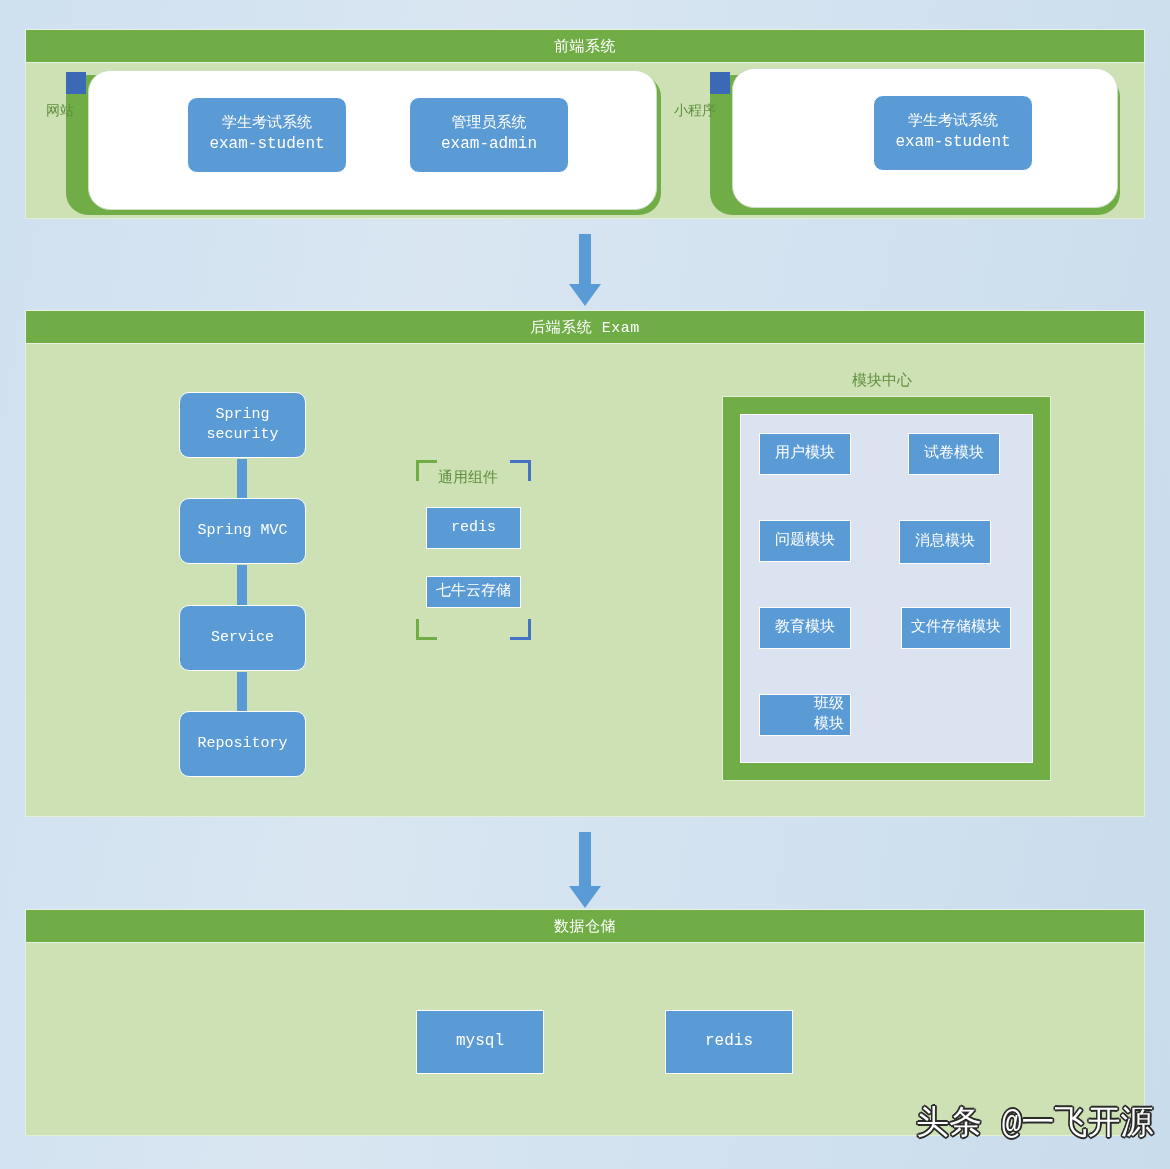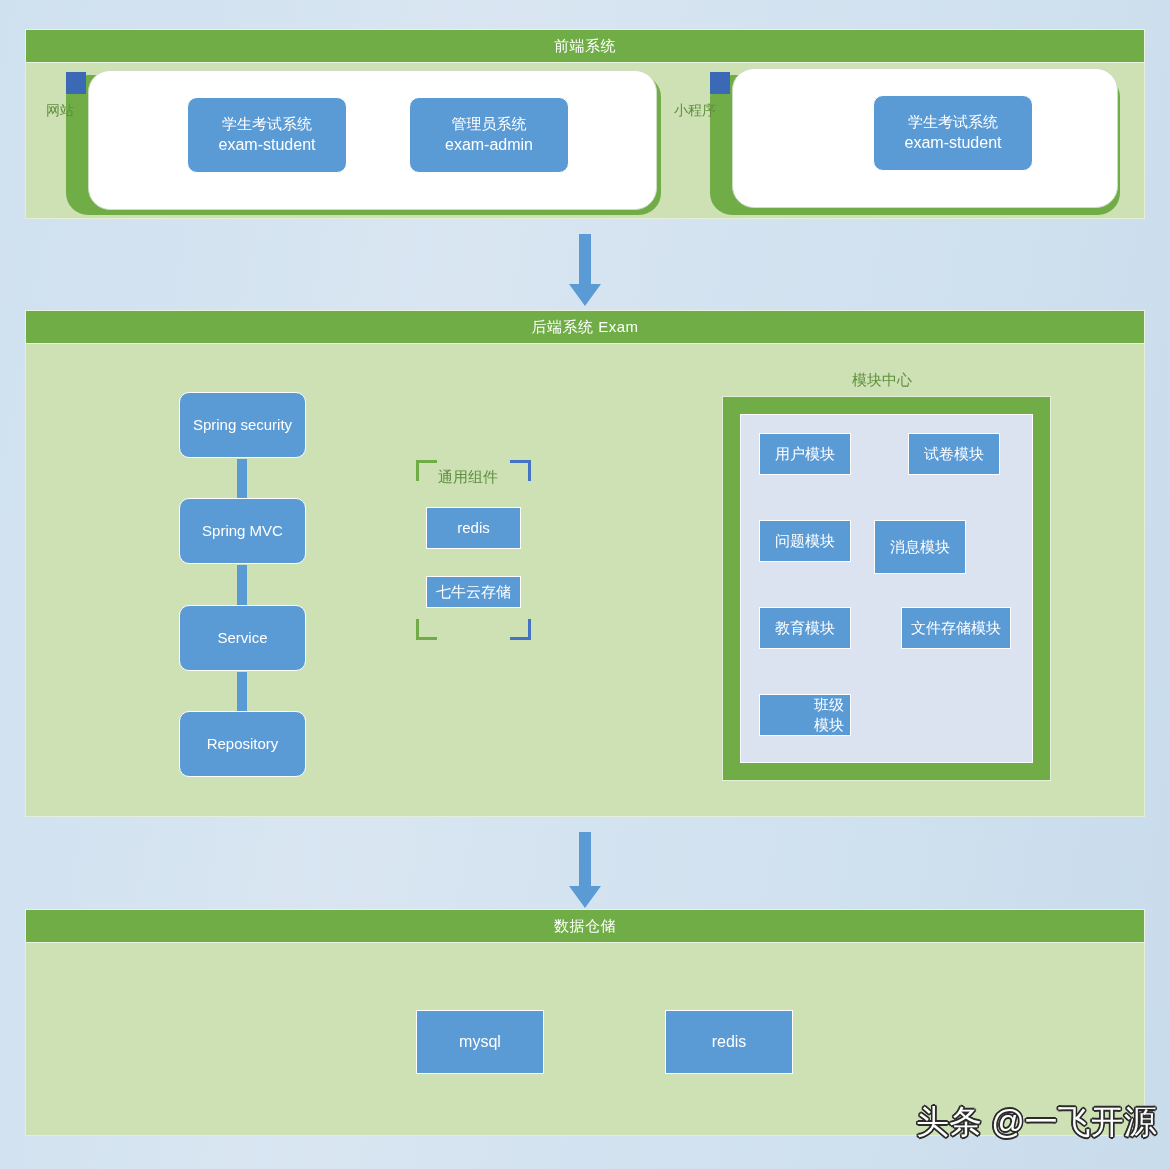--- a/index.html
+++ b/index.html
@@ -5,21 +5,21 @@
   html,body{margin:0;padding:0;}
   body{
     width:1170px;height:1169px;
     background:linear-gradient(100deg,#cfe0ef 0%,#d9e6f2 35%,#c9dcec 100%);
     font-family:"Liberation Sans","DejaVu Sans",sans-serif;
     position:relative;overflow:hidden;
   }
   .stage{position:absolute;left:0;top:0;width:1170px;height:1169px;}
 
   
-  .section{position:absolute;}
+  .section{position:absolute;font-family:Liberation Mono, monospace;}
   .sec-header{
     position:absolute;left:0;top:0;
     background:#70ad47;
     color:#ffffff;
     font-size:15px;
     display:flex;align-items:center;justify-content:center;
     box-shadow:0 0 0 1px #e9f2e1;
     letter-spacing:.5px;
   }
   .sec-body{
@@ -98,21 +98,21 @@
   .modcenter-inner{
     position:absolute;background:#dce3f0;border:1px solid #ffffff;box-sizing:border-box;
   }
 
   
   .watermark{
     position:absolute;
     font-size:33px;
     color:#ffffff;
     white-space:nowrap;
-    font-family:Liberation Sans, sans-serif;
+    font-family:Liberation Mono, monospace;
     text-shadow:
       -1.4px -1.4px 0 #2b2b2b, 1.4px -1.4px 0 #2b2b2b,
       -1.4px  1.4px 0 #2b2b2b, 1.4px  1.4px 0 #2b2b2b,
        0 -1.6px 0 #2b2b2b, 0 1.6px 0 #2b2b2b,
       -1.6px 0 0 #2b2b2b, 1.6px 0 0 #2b2b2b;
   }
 </style>
 </head>
 <body>
 
@@ -223,21 +223,21 @@
     <div class="bluecard sq" style="left:733px;top:296px;width:92px;height:42px;">
       <div class="t1">教育模块</div>
     </div>
     <div class="bluecard sq" style="left:733px;top:383px;width:92px;height:42px;padding-left:48px;">
       <div class="t1">班级模块</div>
     </div>
 
     <div class="bluecard sq" style="left:882px;top:122px;width:92px;height:42px;">
       <div class="t1">试卷模块</div>
     </div>
-    <div class="bluecard sq" style="left:848px;top:209px;width:92px;height:54px;">
+    <div class="bluecard sq" style="left:873px;top:209px;width:92px;height:44px;">
       <div class="t1">消息模块</div>
     </div>
     <div class="bluecard sq" style="left:875px;top:296px;width:110px;height:42px;">
       <div class="t1">文件存储模块</div>
     </div>
   </div>
 
   <div class="arrow" style="left:569px;top:832px;width:32px;height:76px;">
     <div class="shaft" style="width:12px;height:56px;"></div>
     <div class="head"></div>

